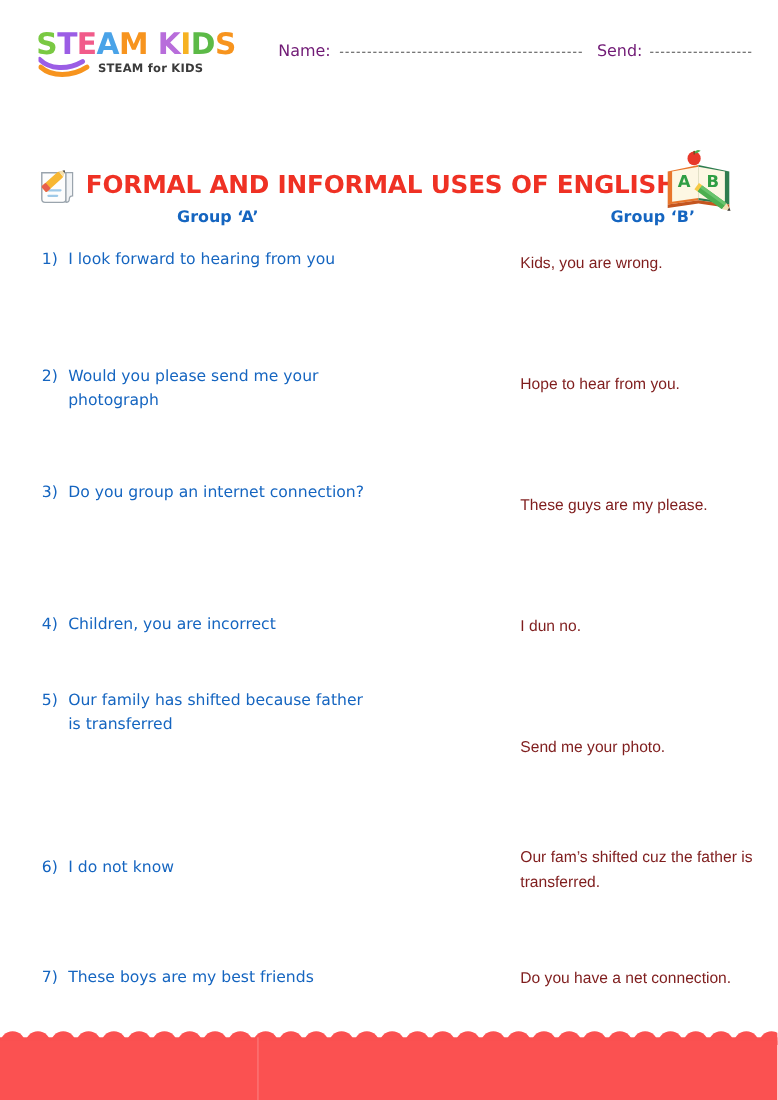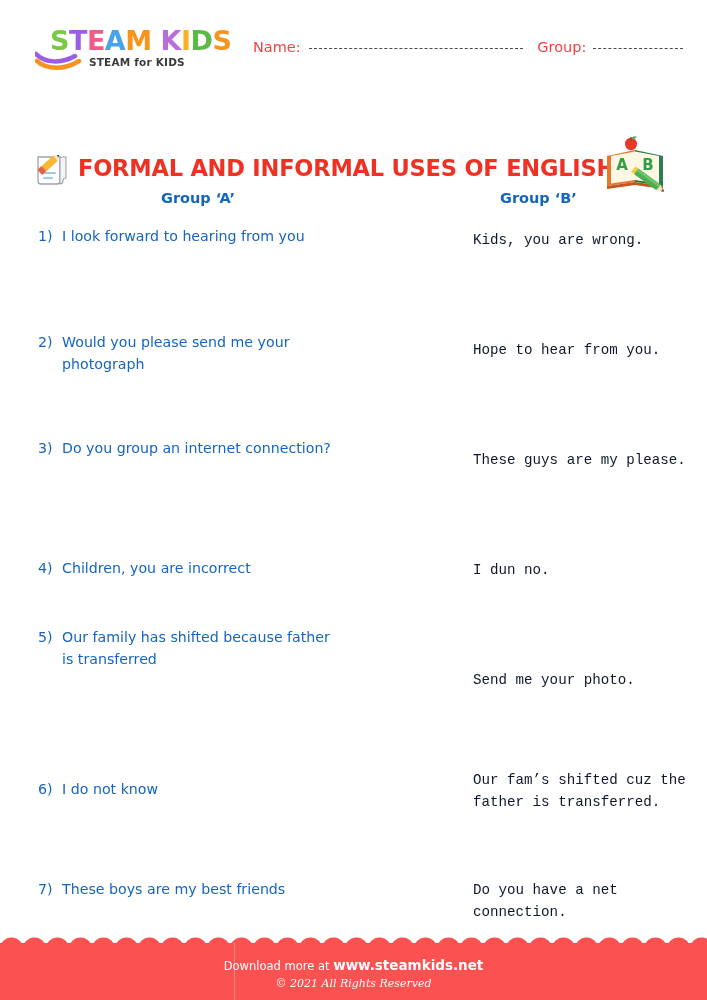--- a/index.html
+++ b/index.html
@@ -30,21 +30,21 @@
   #logo-block {
     position: absolute;
     left: 33px;
     top: 27px;
     width: 205px;
     height: 44px;
   }
 
   #logo-wordmark {
     position: absolute;
-    left: 17px; top: 0;
+    left: 0; top: 0;
     font-family: "DejaVu Sans", sans-serif;
     font-weight: 700;
     font-size: 27px;
     letter-spacing: -0.5px;
     line-height: 28px;
     white-space: nowrap;
   }
   #logo-wordmark span { display: inline-block; }
 
   #logo-swoosh {
@@ -73,21 +73,21 @@
     left: 253px;
     top: 39px;
     width: 430px;
     height: 22px;
     display: flex;
     align-items: baseline;
   }
   .nd-label {
     font-family: "DejaVu Sans", sans-serif;
     font-size: 14.5px;
-    color: #ef4444;
+    color: #701a75;
     white-space: nowrap;
   }
   .nd-rule {
     border-bottom: 1.6px dashed #4a4a4a;
     height: 1px;
     position: relative;
     top: -3px;
   }
   #name-rule { width: 287px; margin-left: 8px; }
   #date-rule { width: 120px; margin-left: 7px; }
@@ -145,21 +145,21 @@
   
   .group-heading {
     position: absolute;
     font-family: "DejaVu Sans", sans-serif;
     font-weight: 700;
     font-size: 14.5px;
     color: #1565c0;
     white-space: nowrap;
   }
   #group-a-heading { left: 114px; top: 190px; margin-left: 47px; }
-  #group-b-heading { left: 500px; top: 190px; }
+  #group-b-heading { left: 555px; top: 190px; }
 
   
   #col-a {
     position: absolute;
     left: 38px;
     top: 214px;
     width: 310px;
   }
   #col-b {
     position: absolute;
@@ -180,24 +180,24 @@
   }
   .item-a .num {
     width: 24px;
     flex: 0 0 24px;
     white-space: nowrap;
   }
   .item-a .txt { flex: 1; }
 
   .item-b {
     position: absolute;
-    font-family: Liberation Mono, monospace;
+    font-family: Liberation Sans, sans-serif;
     font-size: 14.2px;
     line-height: 21.5px;
-    color: #0f172a;
+    color: #7f1d1d;
     width: 215px;
   }
 
   
   #footer {
     position: absolute;
     left: 0;
     bottom: 0;
     width: 707px;
     height: 67px;
@@ -264,21 +264,21 @@
         <path d="M1 3 C10 12, 26 13, 40 5" stroke="#9b5de5" stroke-width="4.5" fill="none" stroke-linecap="round"></path>
         <path d="M2 10 C12 19, 30 19, 44 10" stroke="#f7941e" stroke-width="4.5" fill="none" stroke-linecap="round"></path>
       </svg>
 
       <div id="logo-tagline">STEAM for KIDS</div>
     </div>
 
     <div id="namedate">
       <span class="nd-label">Name:</span>
       <span class="nd-rule" id="name-rule"></span>
-      <span class="nd-label" id="date-label">Group:</span>
+      <span class="nd-label" id="date-label">Send:</span>
       <span class="nd-rule" id="date-rule"></span>
     </div>
   </div>
 
   <div id="title-row">
 
     <svg id="title-icon-note" viewBox="0 0 42 40">
       <path d="M8 9 L30 9 L30 33 Q30 36 27 36 L11 36 Q8 36 8 33 Z" fill="#fdfdfd" stroke="#9aa4ad" stroke-width="1.3"></path>
       <path d="M30 9 L36 9 L36 30 Q33 30 33 33 Q33 36 30 36 Z" fill="#f2f4f6" stroke="#9aa4ad" stroke-width="1.1"></path>
       <rect x="13" y="24" width="13" height="2" rx="1" fill="#9ec9e8"></rect>
@@ -395,21 +395,15 @@
           <circle cx="609.5" cy="13" r="11.5"></circle>
           <circle cx="632.5" cy="13" r="11.5"></circle>
           <circle cx="655.5" cy="13" r="11.5"></circle>
           <circle cx="678.5" cy="13" r="11.5"></circle>
           <circle cx="701.5" cy="13" r="11.5"></circle>
           <circle cx="724.5" cy="13" r="11.5"></circle>
           <rect x="0" y="10" width="707" height="4" fill="#fb5151"></rect>
         </g>
     </svg>
     <div id="footer-divider"></div>
-    <div id="footer-text">
-      <div id="footer-line1">
-        <span>Download more at </span><span class="bold">www.steamkids.net</span>
-      </div>
-      <div id="footer-line2">© 2021 All Rights Reserved</div>
-    </div>
   </div>
 
 </div>
 
 </body></html>

